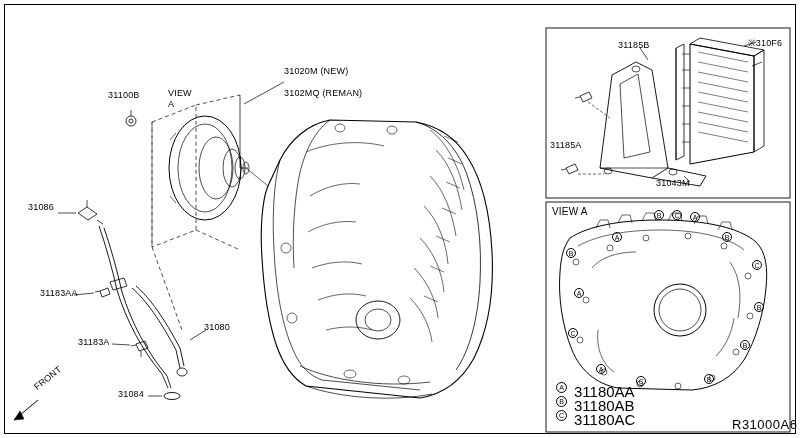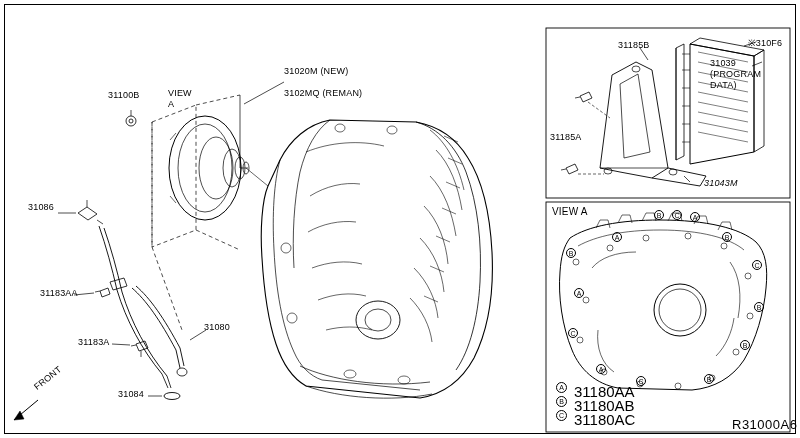--- a/index.html
+++ b/index.html
@@ -237,26 +237,23 @@
 
   <div class="lbl" style="left:28px; top:202px;">31086</div>
   <div class="lbl" style="left:40px; top:288px;">31183AA</div>
   <div class="lbl" style="left:78px; top:337px;">31183A</div>
   <div class="lbl" style="left:204px; top:322px;">31080</div>
   <div class="lbl" style="left:118px; top:389px;">31084</div>
 
   <div class="lbl" style="left:32px; top:384px; transform:rotate(-38deg); transform-origin:left top;">FRONT</div>
 
   <div class="lbl" style="left:618px; top:40px;">31185B</div>
-  <div class="lbl" style="left:550px; top:132px;">31185A</div>
+  <div class="lbl" style="left:550px; top:140px;">31185A</div>
   <div class="lbl" style="left:748px; top:38px;">※310F6</div>
-  <div class="lbl" style="left:710px; top:58px;">31039
-(PROGRAM
-DATA)</div>
-  <div class="lbl" style="left:704px; top:178px;font-style:italic;">31043M</div>
+  <div class="lbl" style="left:656px; top:178px;">31043M</div>
 
   <div class="lbl big" style="left:552px; top:206px;">VIEW A</div>
 
   <div class="circ" style="left:654px; top:210px; width:10px; height:10px; line-height:9px;">B</div>
   <div class="circ" style="left:672px; top:210px; width:10px; height:10px; line-height:9px;">C</div>
   <div class="circ" style="left:690px; top:212px; width:10px; height:10px; line-height:9px;">A</div>
   <div class="circ" style="left:722px; top:232px; width:10px; height:10px; line-height:9px;">B</div>
   <div class="circ" style="left:612px; top:232px; width:10px; height:10px; line-height:9px;">A</div>
   <div class="circ" style="left:566px; top:248px; width:10px; height:10px; line-height:9px;">B</div>
   <div class="circ" style="left:752px; top:260px; width:10px; height:10px; line-height:9px;">C</div>

